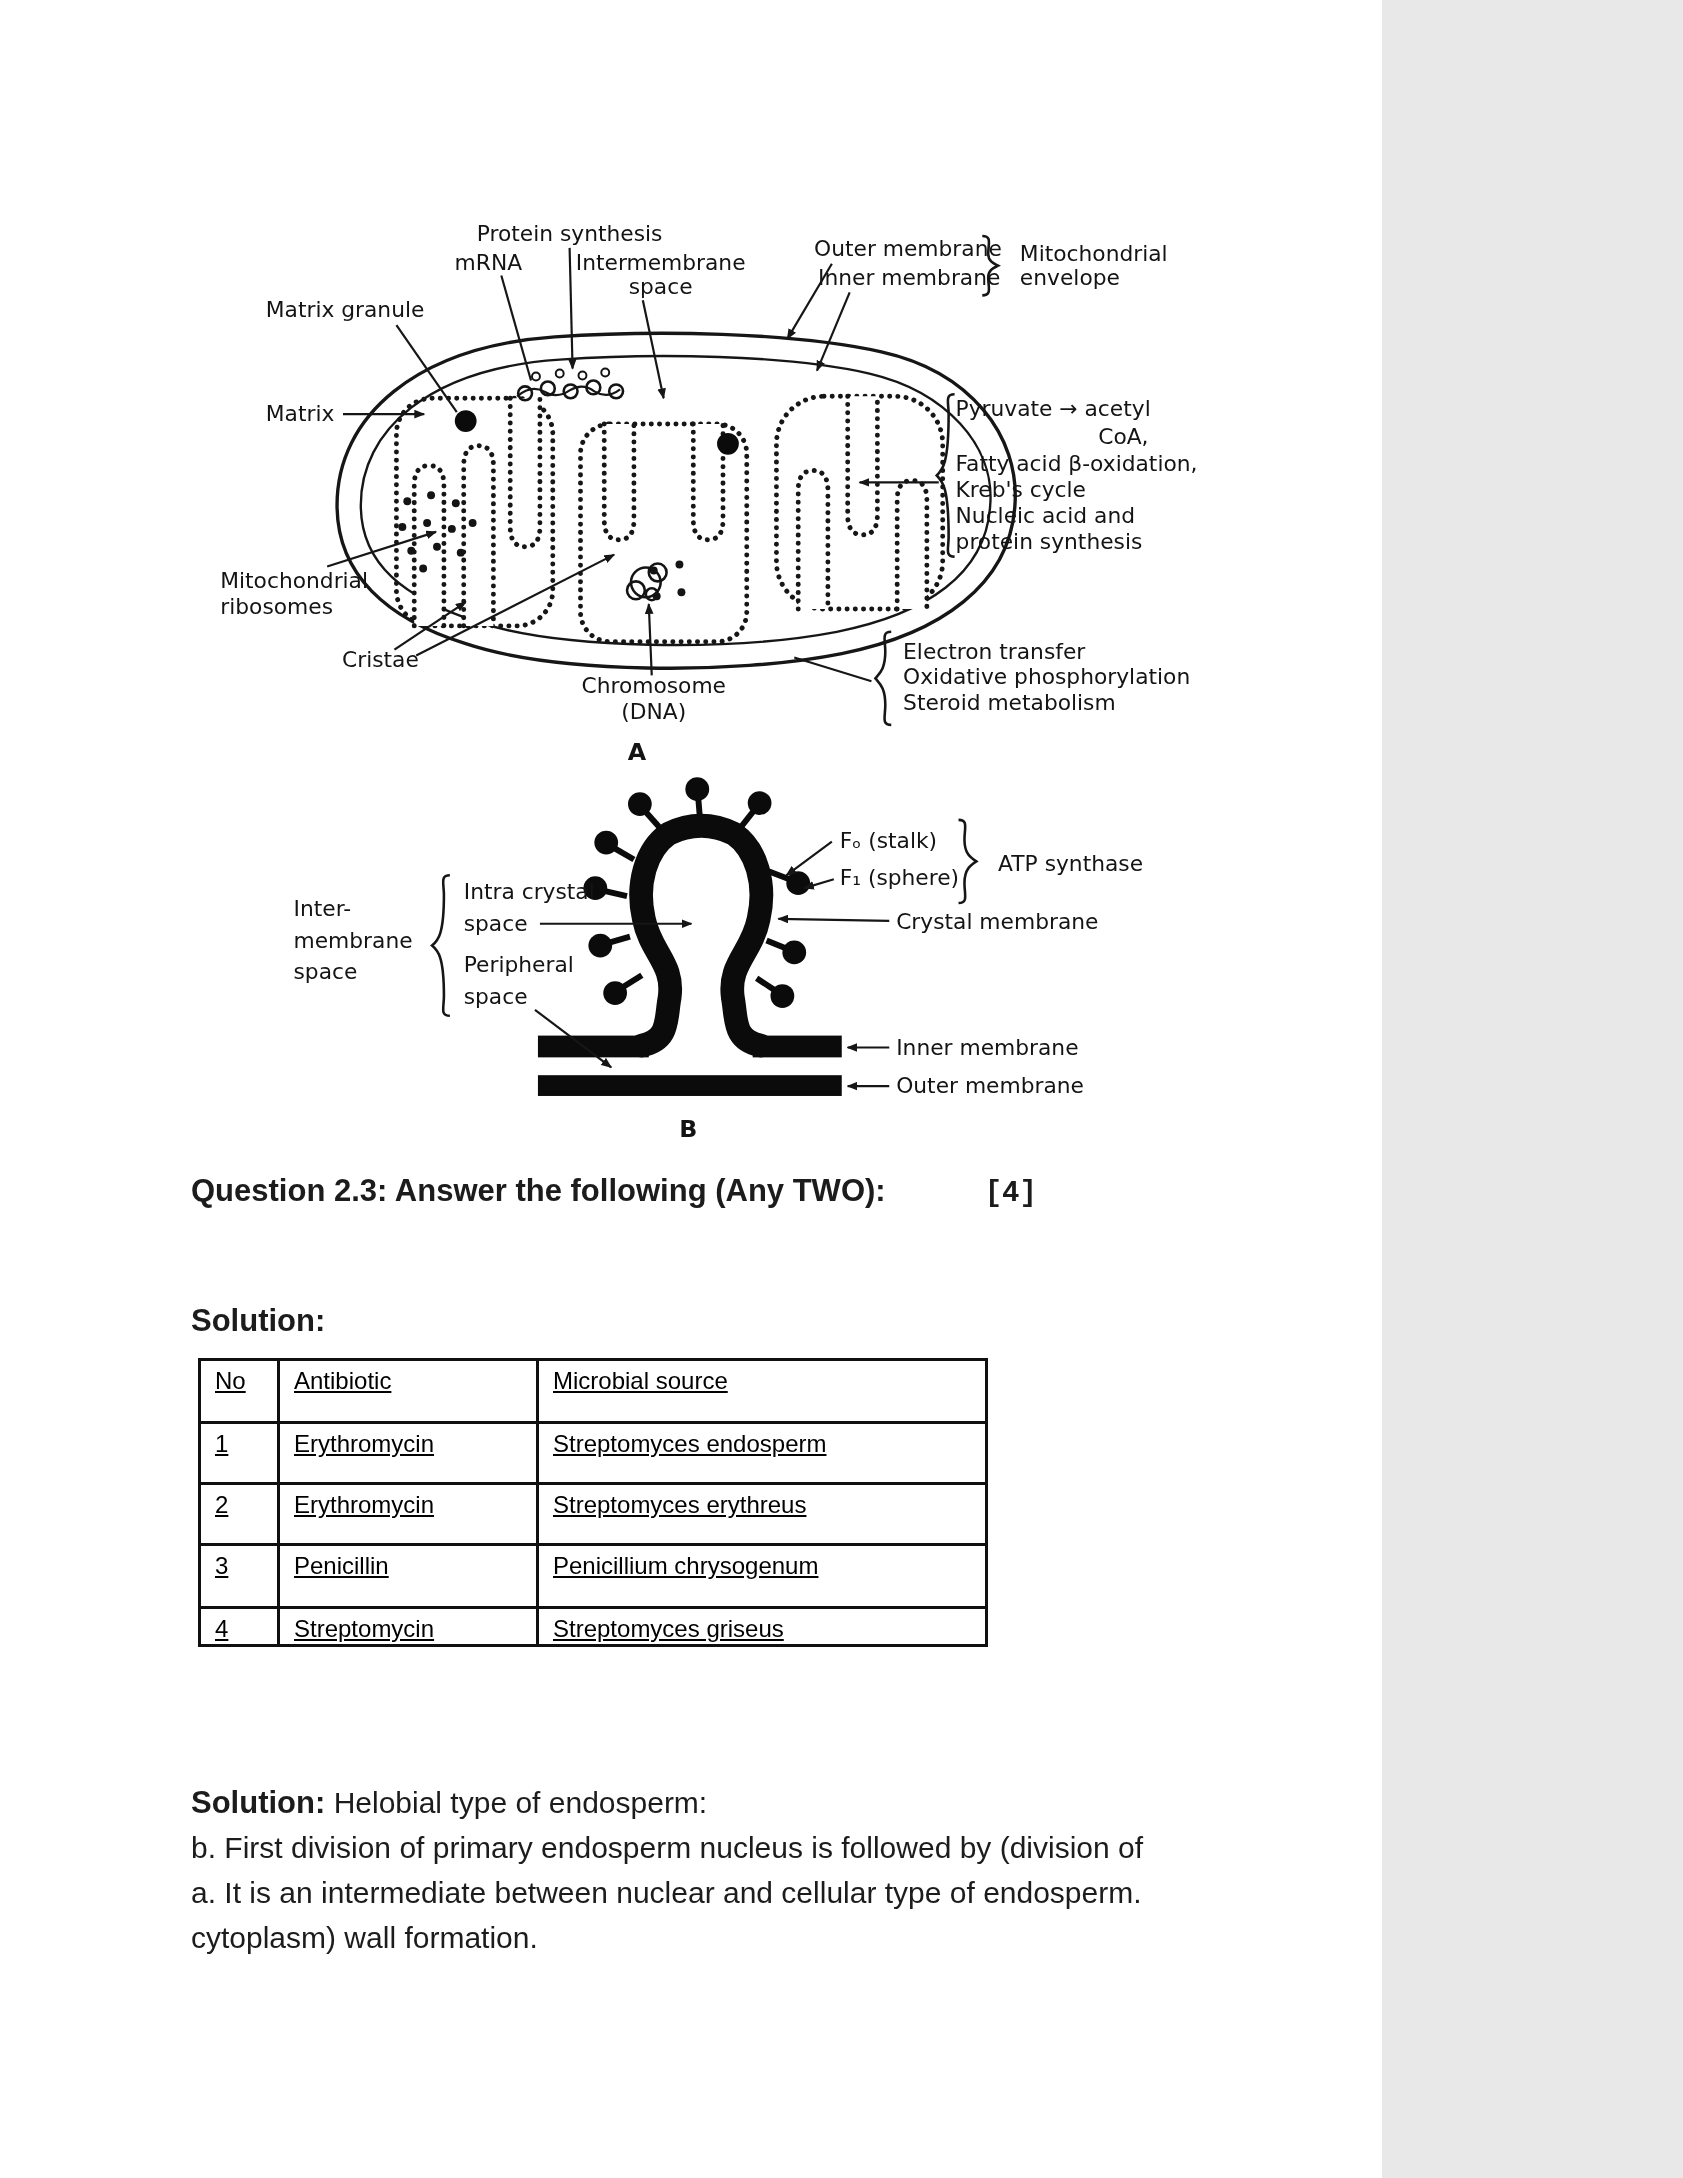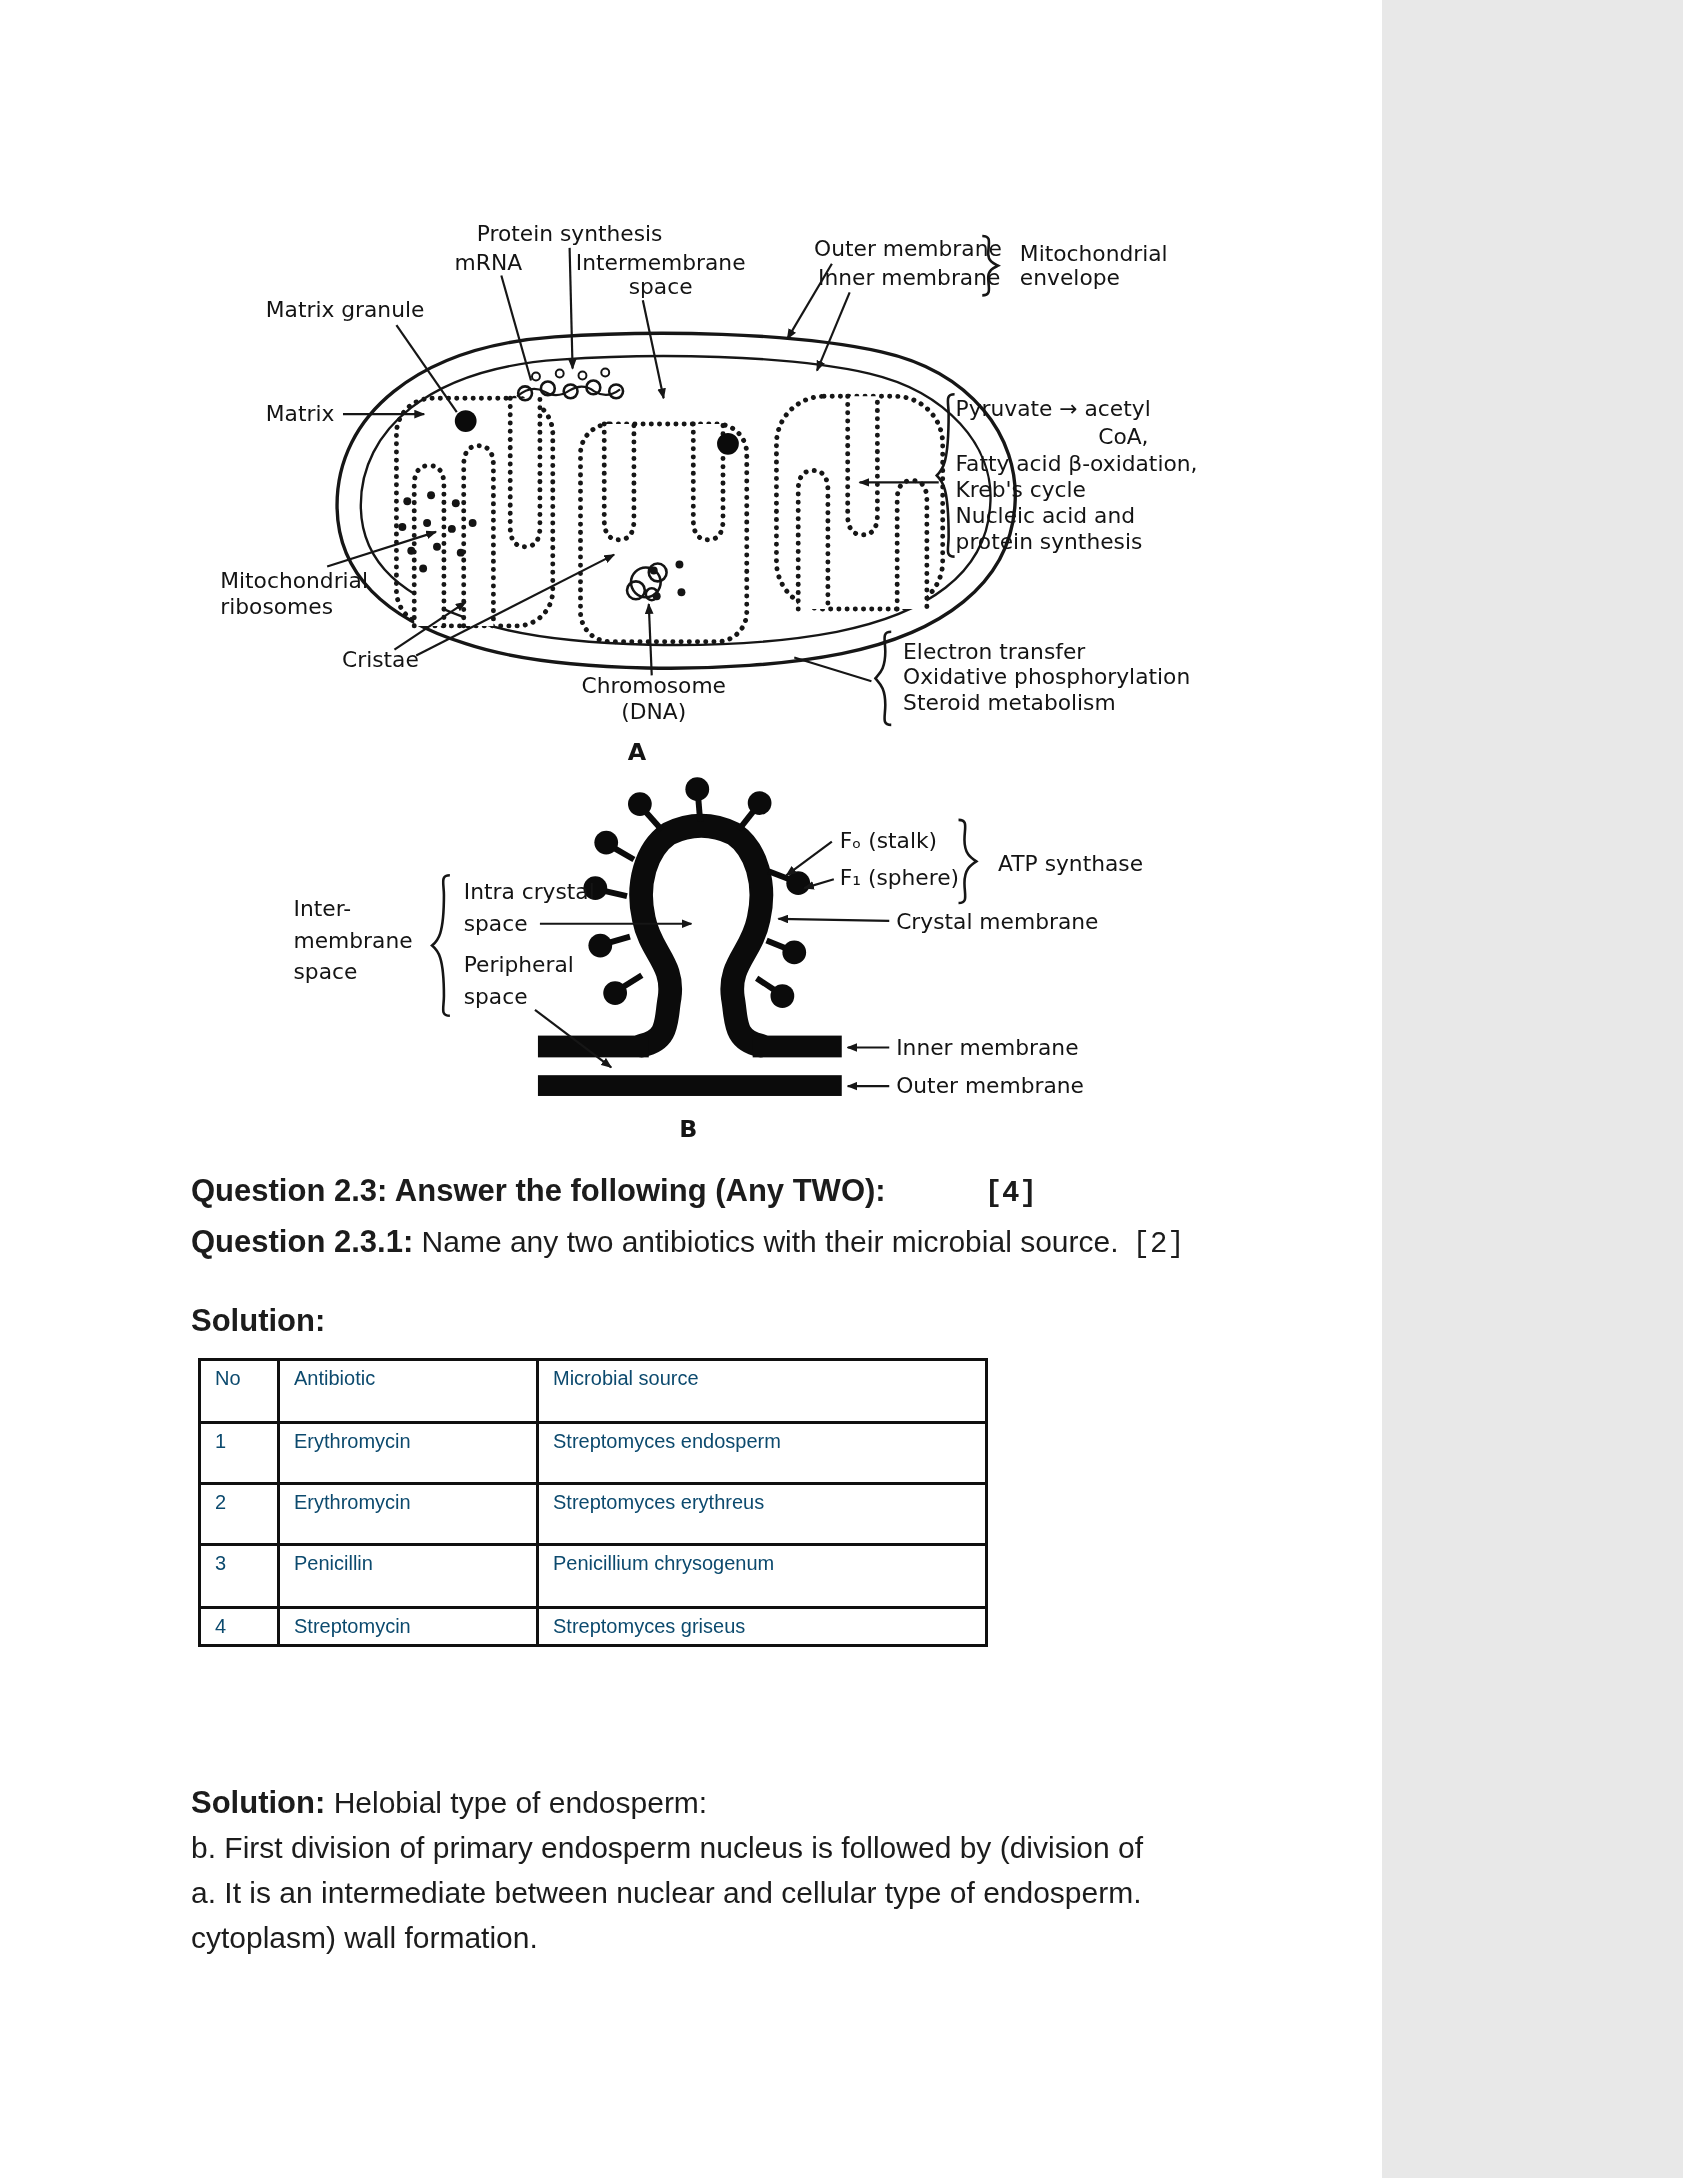--- a/index.html
+++ b/index.html
@@ -10,21 +10,21 @@
   .ln{stroke:#161616;stroke-width:2.2;fill:none;}
   .brace{stroke:#161616;stroke-width:2.6;fill:none;}
   .mem{stroke:#161616;fill:none;}
   .dotted{stroke:#161616;stroke-width:5;stroke-dasharray:0.1 8.2;stroke-linecap:round;}
   .tline{position:absolute;font-size:30px;line-height:44px;white-space:nowrap;}
   .b{font-weight:bold;}
   .hsize{font-size:31px;margin-top:14px;}
   .marks{font-family:"Liberation Mono", monospace;font-size:29px;}
   .m-gap{margin-left:99px;}
   .sm{margin-left:14px;}
-  table.ab{position:absolute;left:198px;top:1358px;border-collapse:collapse;font-size:20px;color:#0c4a6e;}
+  table.ab{position:absolute;left:198px;top:1358px;border-collapse:collapse;font-size:24px;color:#000000;text-decoration:underline;}
   table.ab th, table.ab td{border:3px solid #101010;font-weight:normal;text-align:left;
         vertical-align:top;padding:6px 8px 0 14px;}
   .c0{width:54px;} .c1{width:234px;} .c2{width:424px;}
   .sol2line{font-size:30px;line-height:45px;white-space:nowrap;}
 </style>
 </head>
 <body>
 
 <div class="page">
 
@@ -205,24 +205,20 @@
       <text x="905" y="1104">Outer membrane</text>
       <text x="695" y="1148" text-anchor="middle" class="tag">B</text>
     </g>
   </svg>
 
   <div class="tline b hsize" style="left:191px;top:1155px">
     <span>Question 2.3:</span>
     <span>Answer the following (Any TWO):</span><span class="marks m-gap">[4]</span>
   </div>
 
-  <div class="tline" style="left:191px;top:1220px">
-    <span class="b hsize">Question 2.3.1:</span>
-    <span>Name any two antibiotics with their microbial source.</span><span class="marks sm">[2]</span>
-  </div>
 
   <div class="tline b hsize" style="left:191px;top:1285px">Solution:</div>
 
   <table class="ab">
     <tbody>
         <tr style="height:63px">
       <th class="c0">No</th>
       <th class="c1">Antibiotic</th>
       <th class="c2">Microbial source</th>
     </tr>

